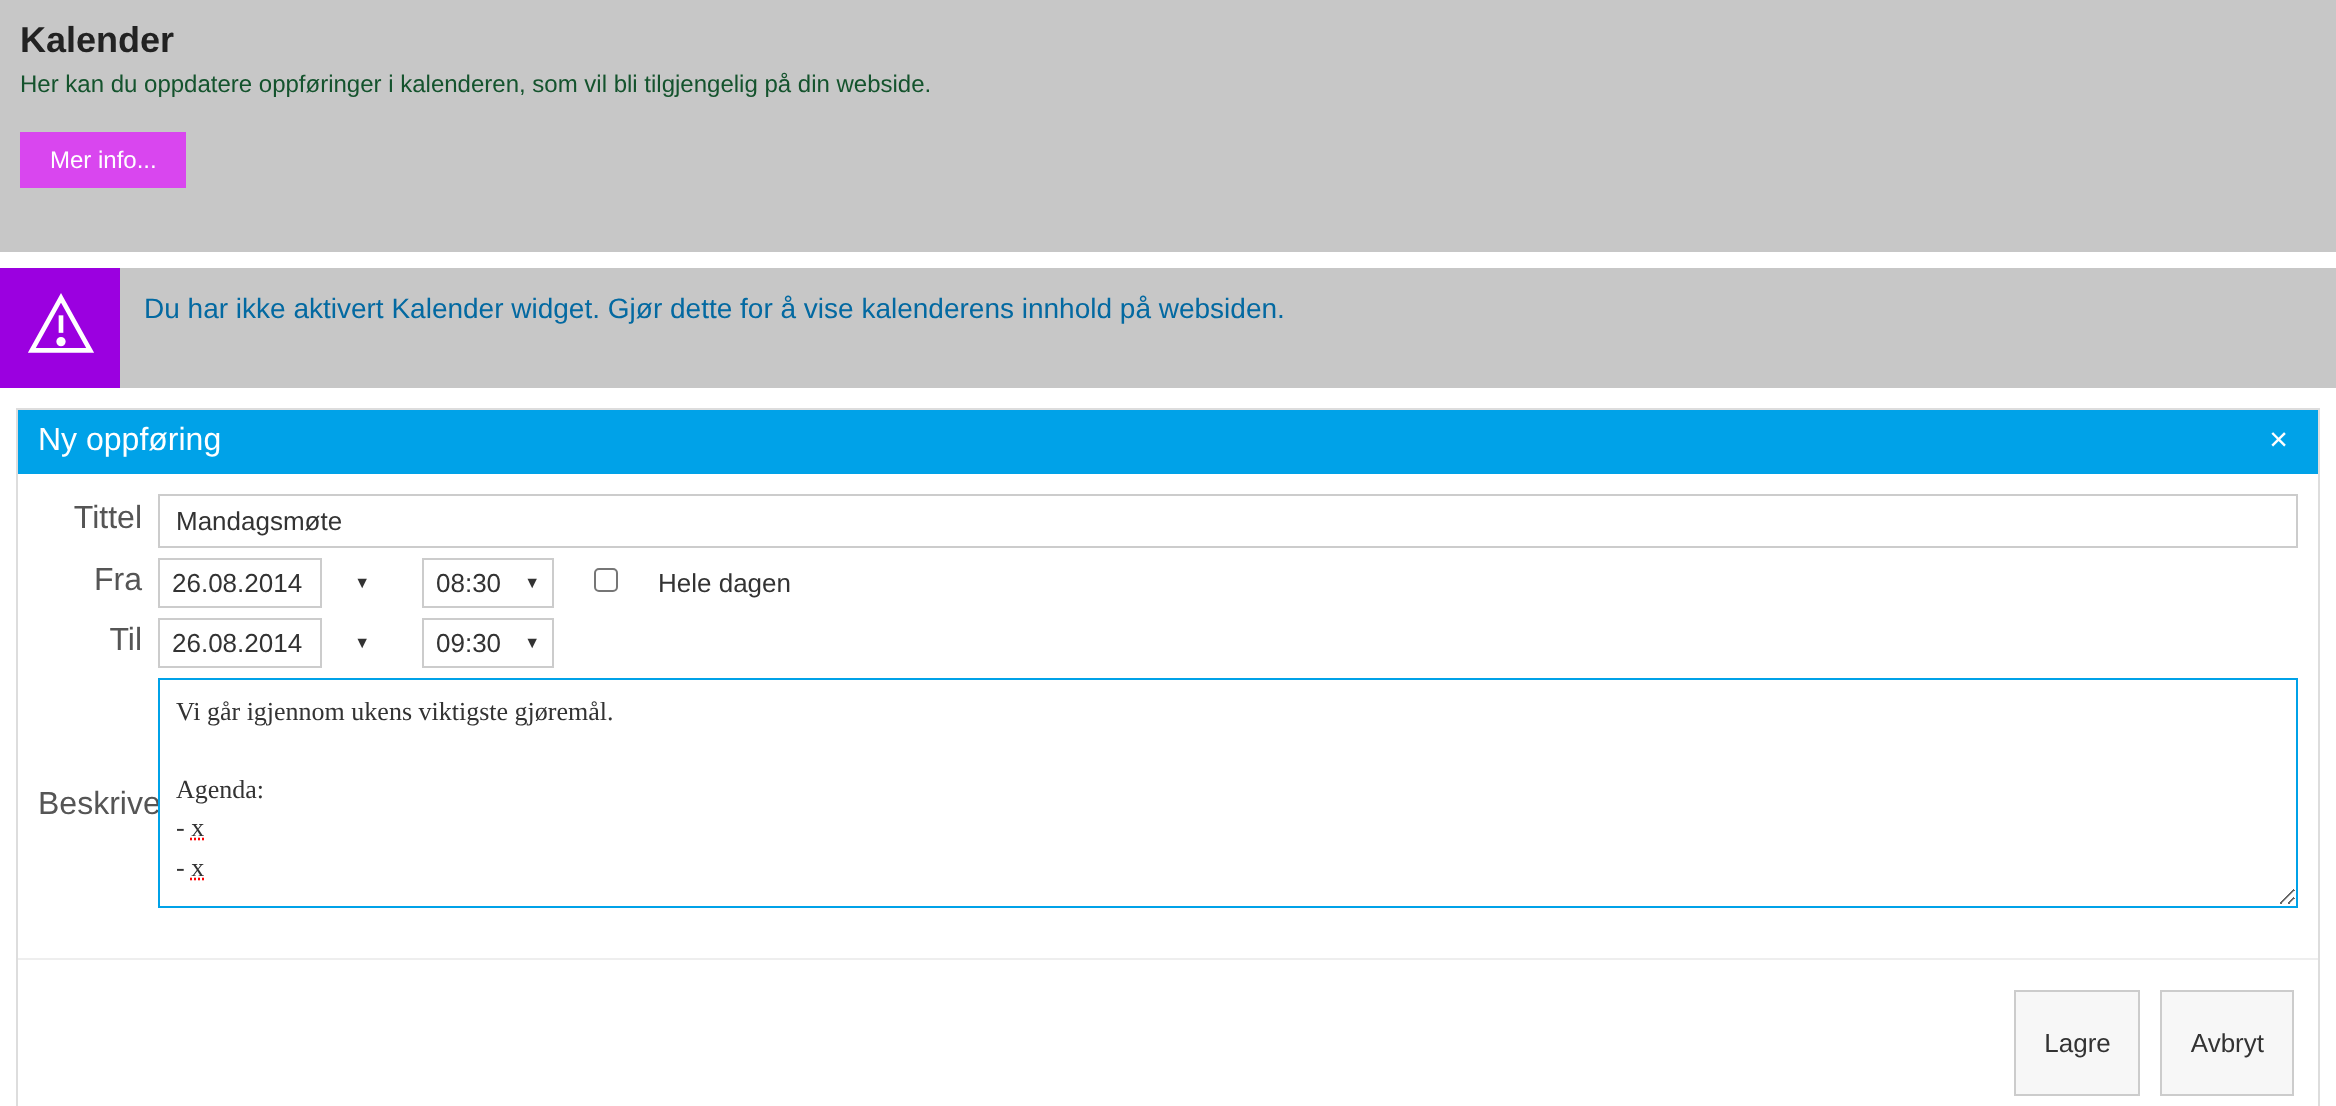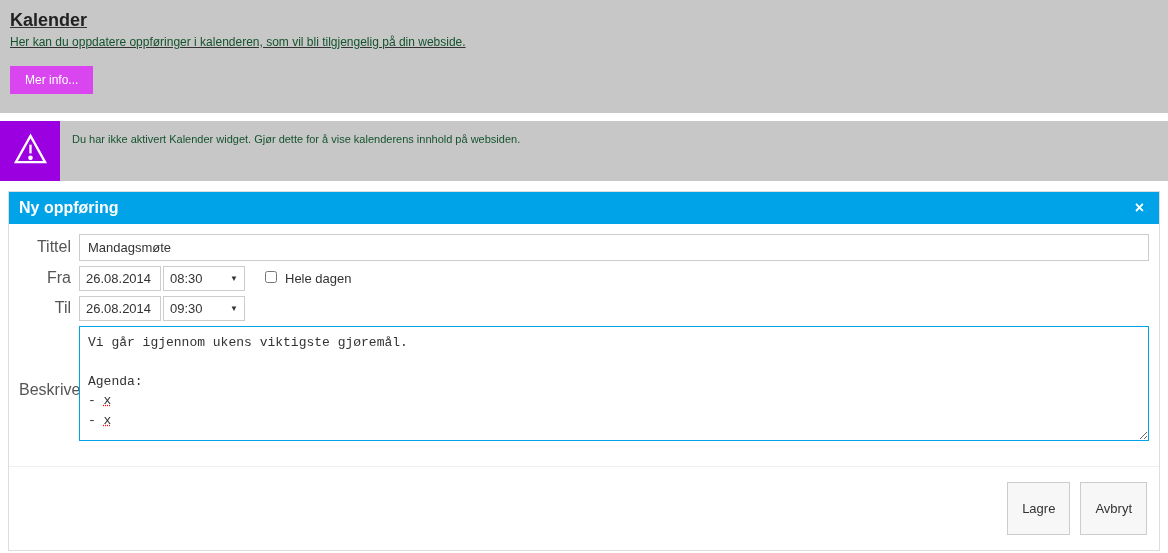--- a/index.html
+++ b/index.html
@@ -4,22 +4,21 @@
   <style>
     * { box-sizing: border-box; margin: 0; padding: 0; }
     body {
       font-family: "Segoe UI", Arial, sans-serif;
       font-size: 13px;
       color: #333;
       background: #fff;
     }
     .top-gray {
       background: #c7c7c7;
-      padding: 10px 10px 19px 10px;
-      text-decoration: underline;
+      padding: 10px 10px 32px 10px;
     }
     .top-gray h1 {
       font-size: 18px;
       font-weight: bold;
       color: #222;
       margin-bottom: 3px;
     }
     .top-gray p {
       font-size: 12px;
       color: #14532d;
@@ -47,33 +46,33 @@
       display: flex;
       align-items: center;
       justify-content: center;
       flex-shrink: 0;
     }
     .alert-icon-box svg { width: 35px; height: 35px; }
     .alert-text {
       padding: 10px 12px;
     }
     .alert-title { font-size: 12px; font-weight: bold; color: #555; }
-    .alert-desc { font-size: 11px; color: #14532d; margin-top: 2px; }
+    .alert-desc { font-size: 14px; color: #0369a1; margin-top: 2px; }
     
     .dialog {
       margin: 10px 8px 0 8px;
       border: 1px solid #ddd;
       background: #fff;
     }
     .dialog-header {
       background: #00a2e8;
       color: #fff;
       padding: 7px 10px;
       font-size: 16px;
-      font-weight: 700;
+      font-weight: 400;
       display: flex;
       justify-content: space-between;
       align-items: center;
     }
     .dialog-close {
       color: #fff;
       font-size: 16px;
       cursor: pointer;
       padding: 0 5px;
     }
@@ -109,38 +108,38 @@
       font-size: 13px;
       background: #fff;
       font-family: inherit;
       position: relative;
       display: flex;
       align-items: center;
       justify-content: space-between;
       cursor: pointer;
     }
     .date-select { width: 82px; margin-right: 2px; gap: 20px; }
-    .time-select { width: 82px; }
+    .time-select { width: 66px; margin-left: 48px; }
     .sel-caret {
       font-size: 8px;
       margin-left: 6px;
       color: #333;
     }
     .allday-wrap {
       display: flex;
       margin-left: 20px;
-      gap: 8px;
+      gap: 20px;
     }
     .allday-wrap label { font-size: 13px; color: #333; }
     .desc-textarea {
       flex: 1;
       border: 1px solid #00a2e8;
       padding: 6px 8px;
       font-size: 13px;
-      font-family: Liberation Mono, monospace;
+      font-family: Liberation Serif, serif;
       height: 115px;
       resize: vertical;
       line-height: 1.5;
       background: #fff;
       overflow-y: scroll;
     }
     .spell {
       text-decoration: underline dotted red;
     }
     .dialog-footer {

